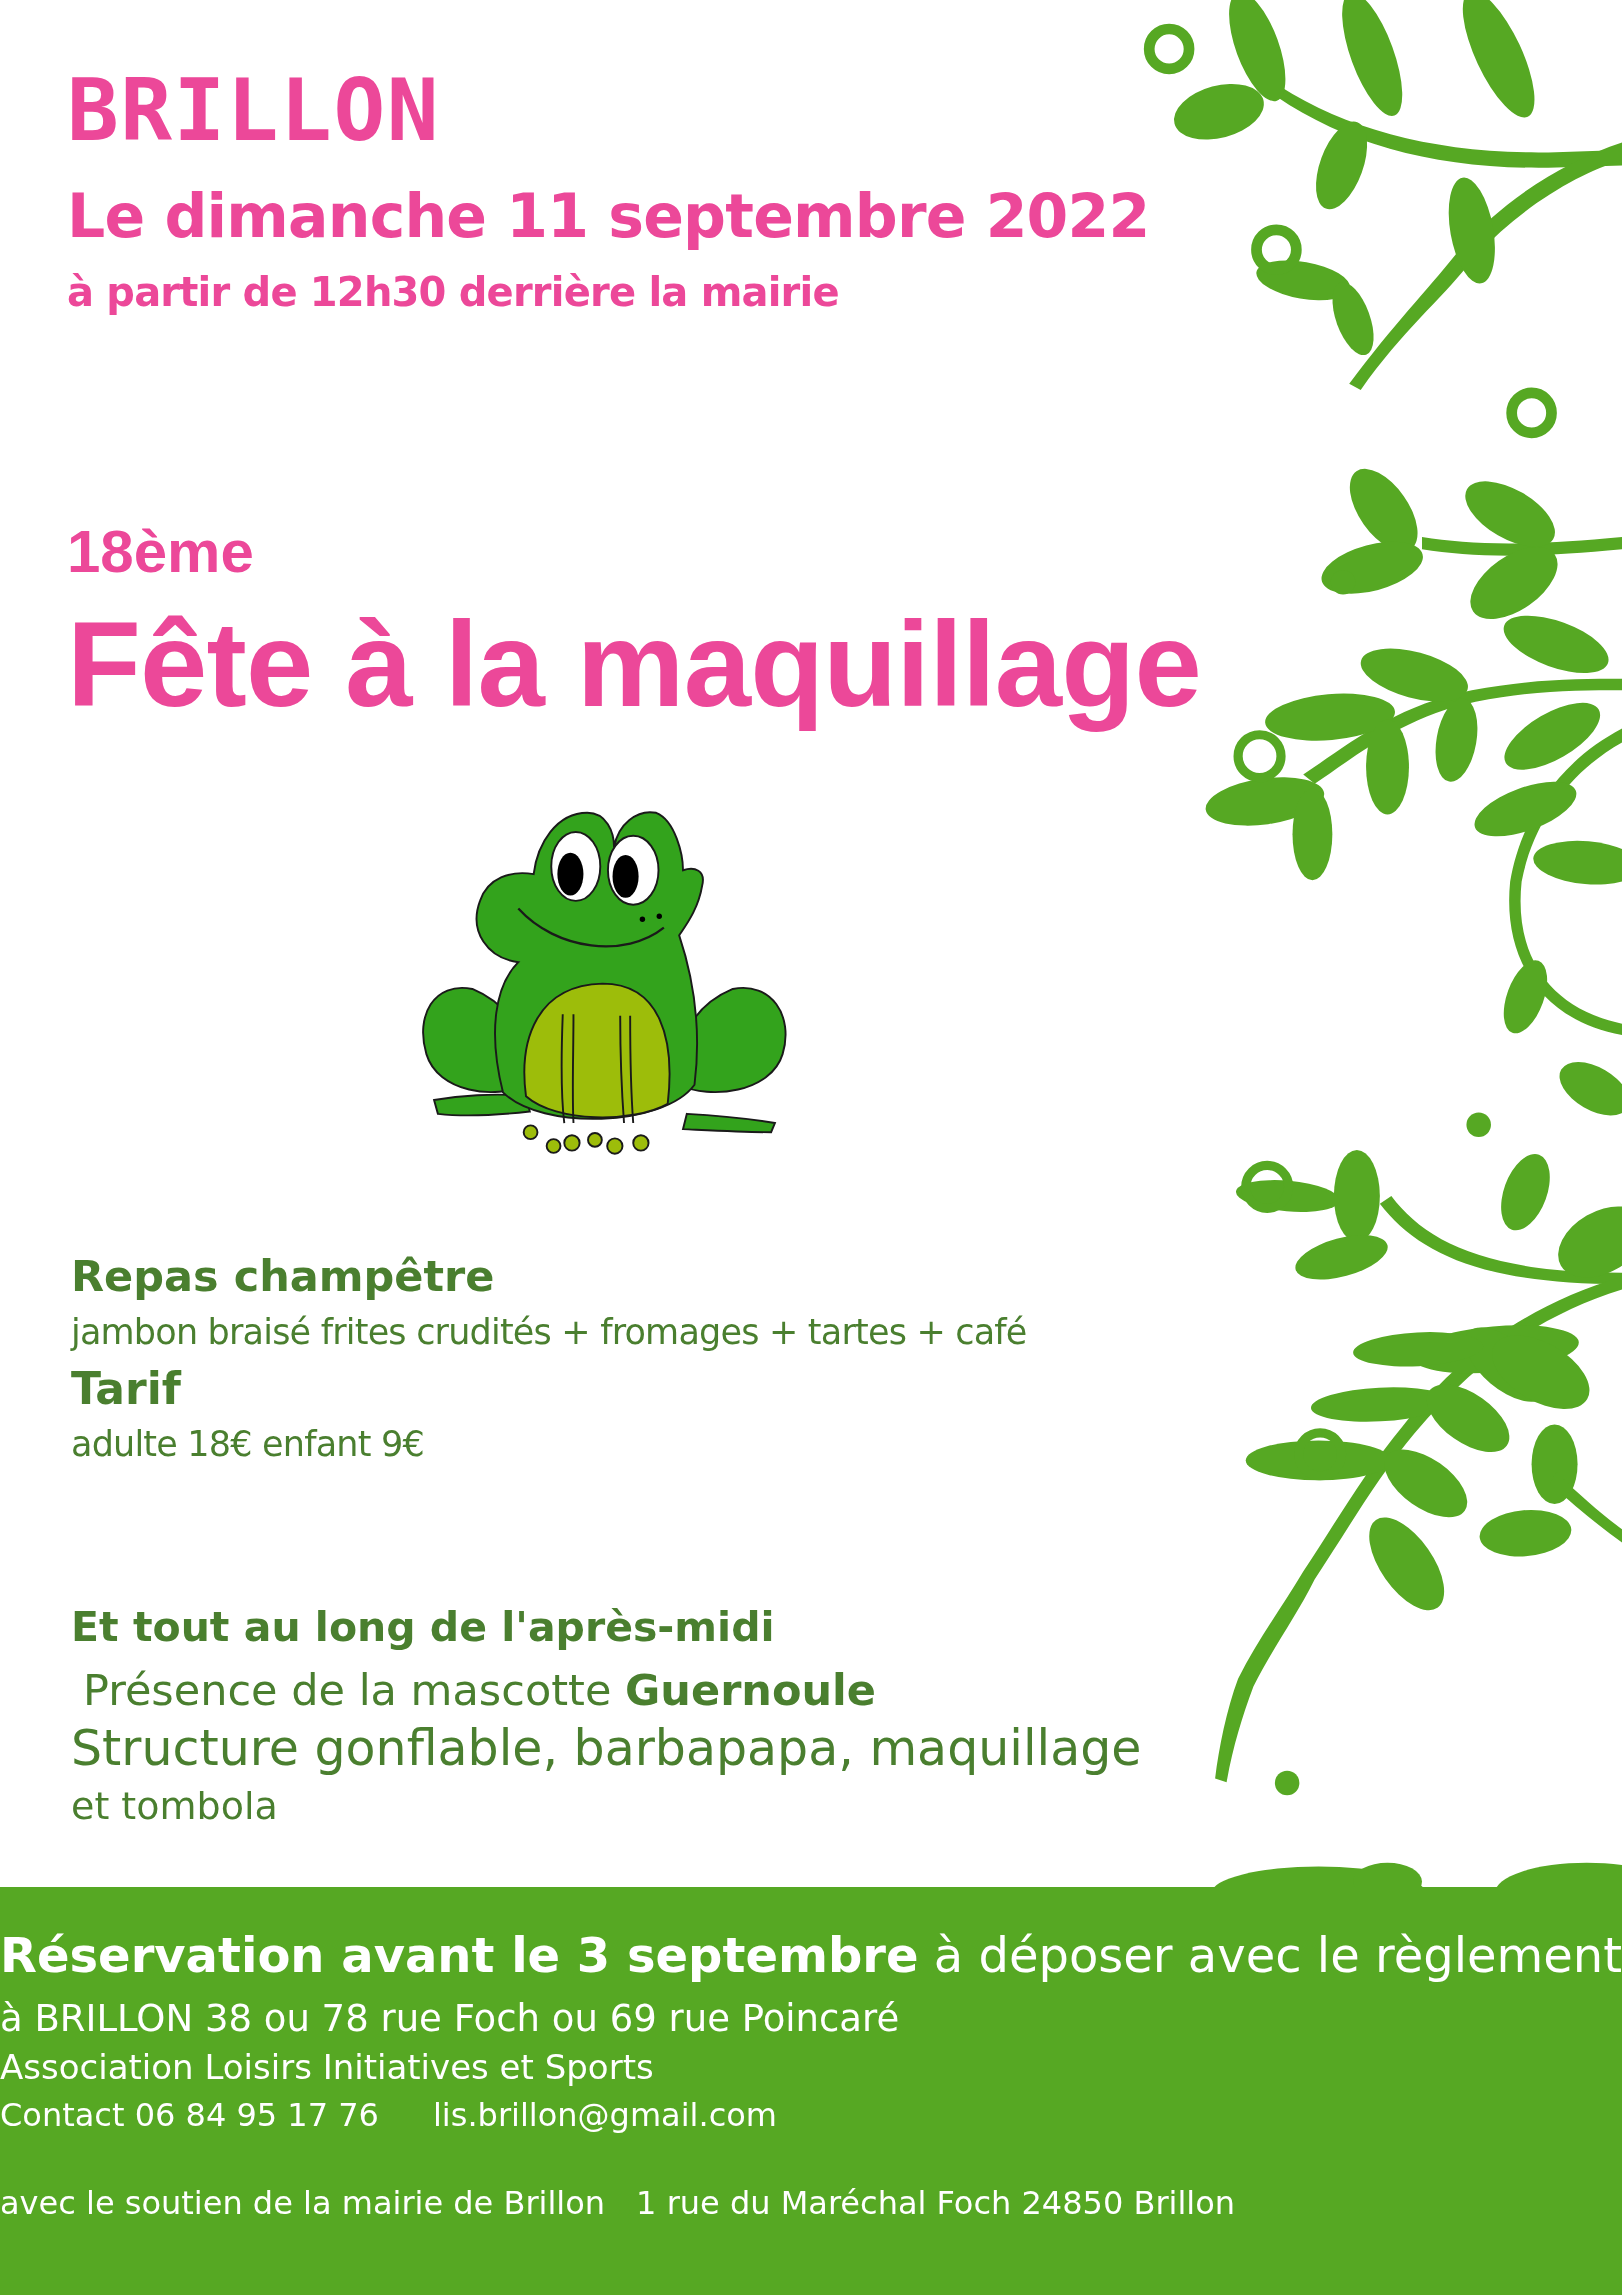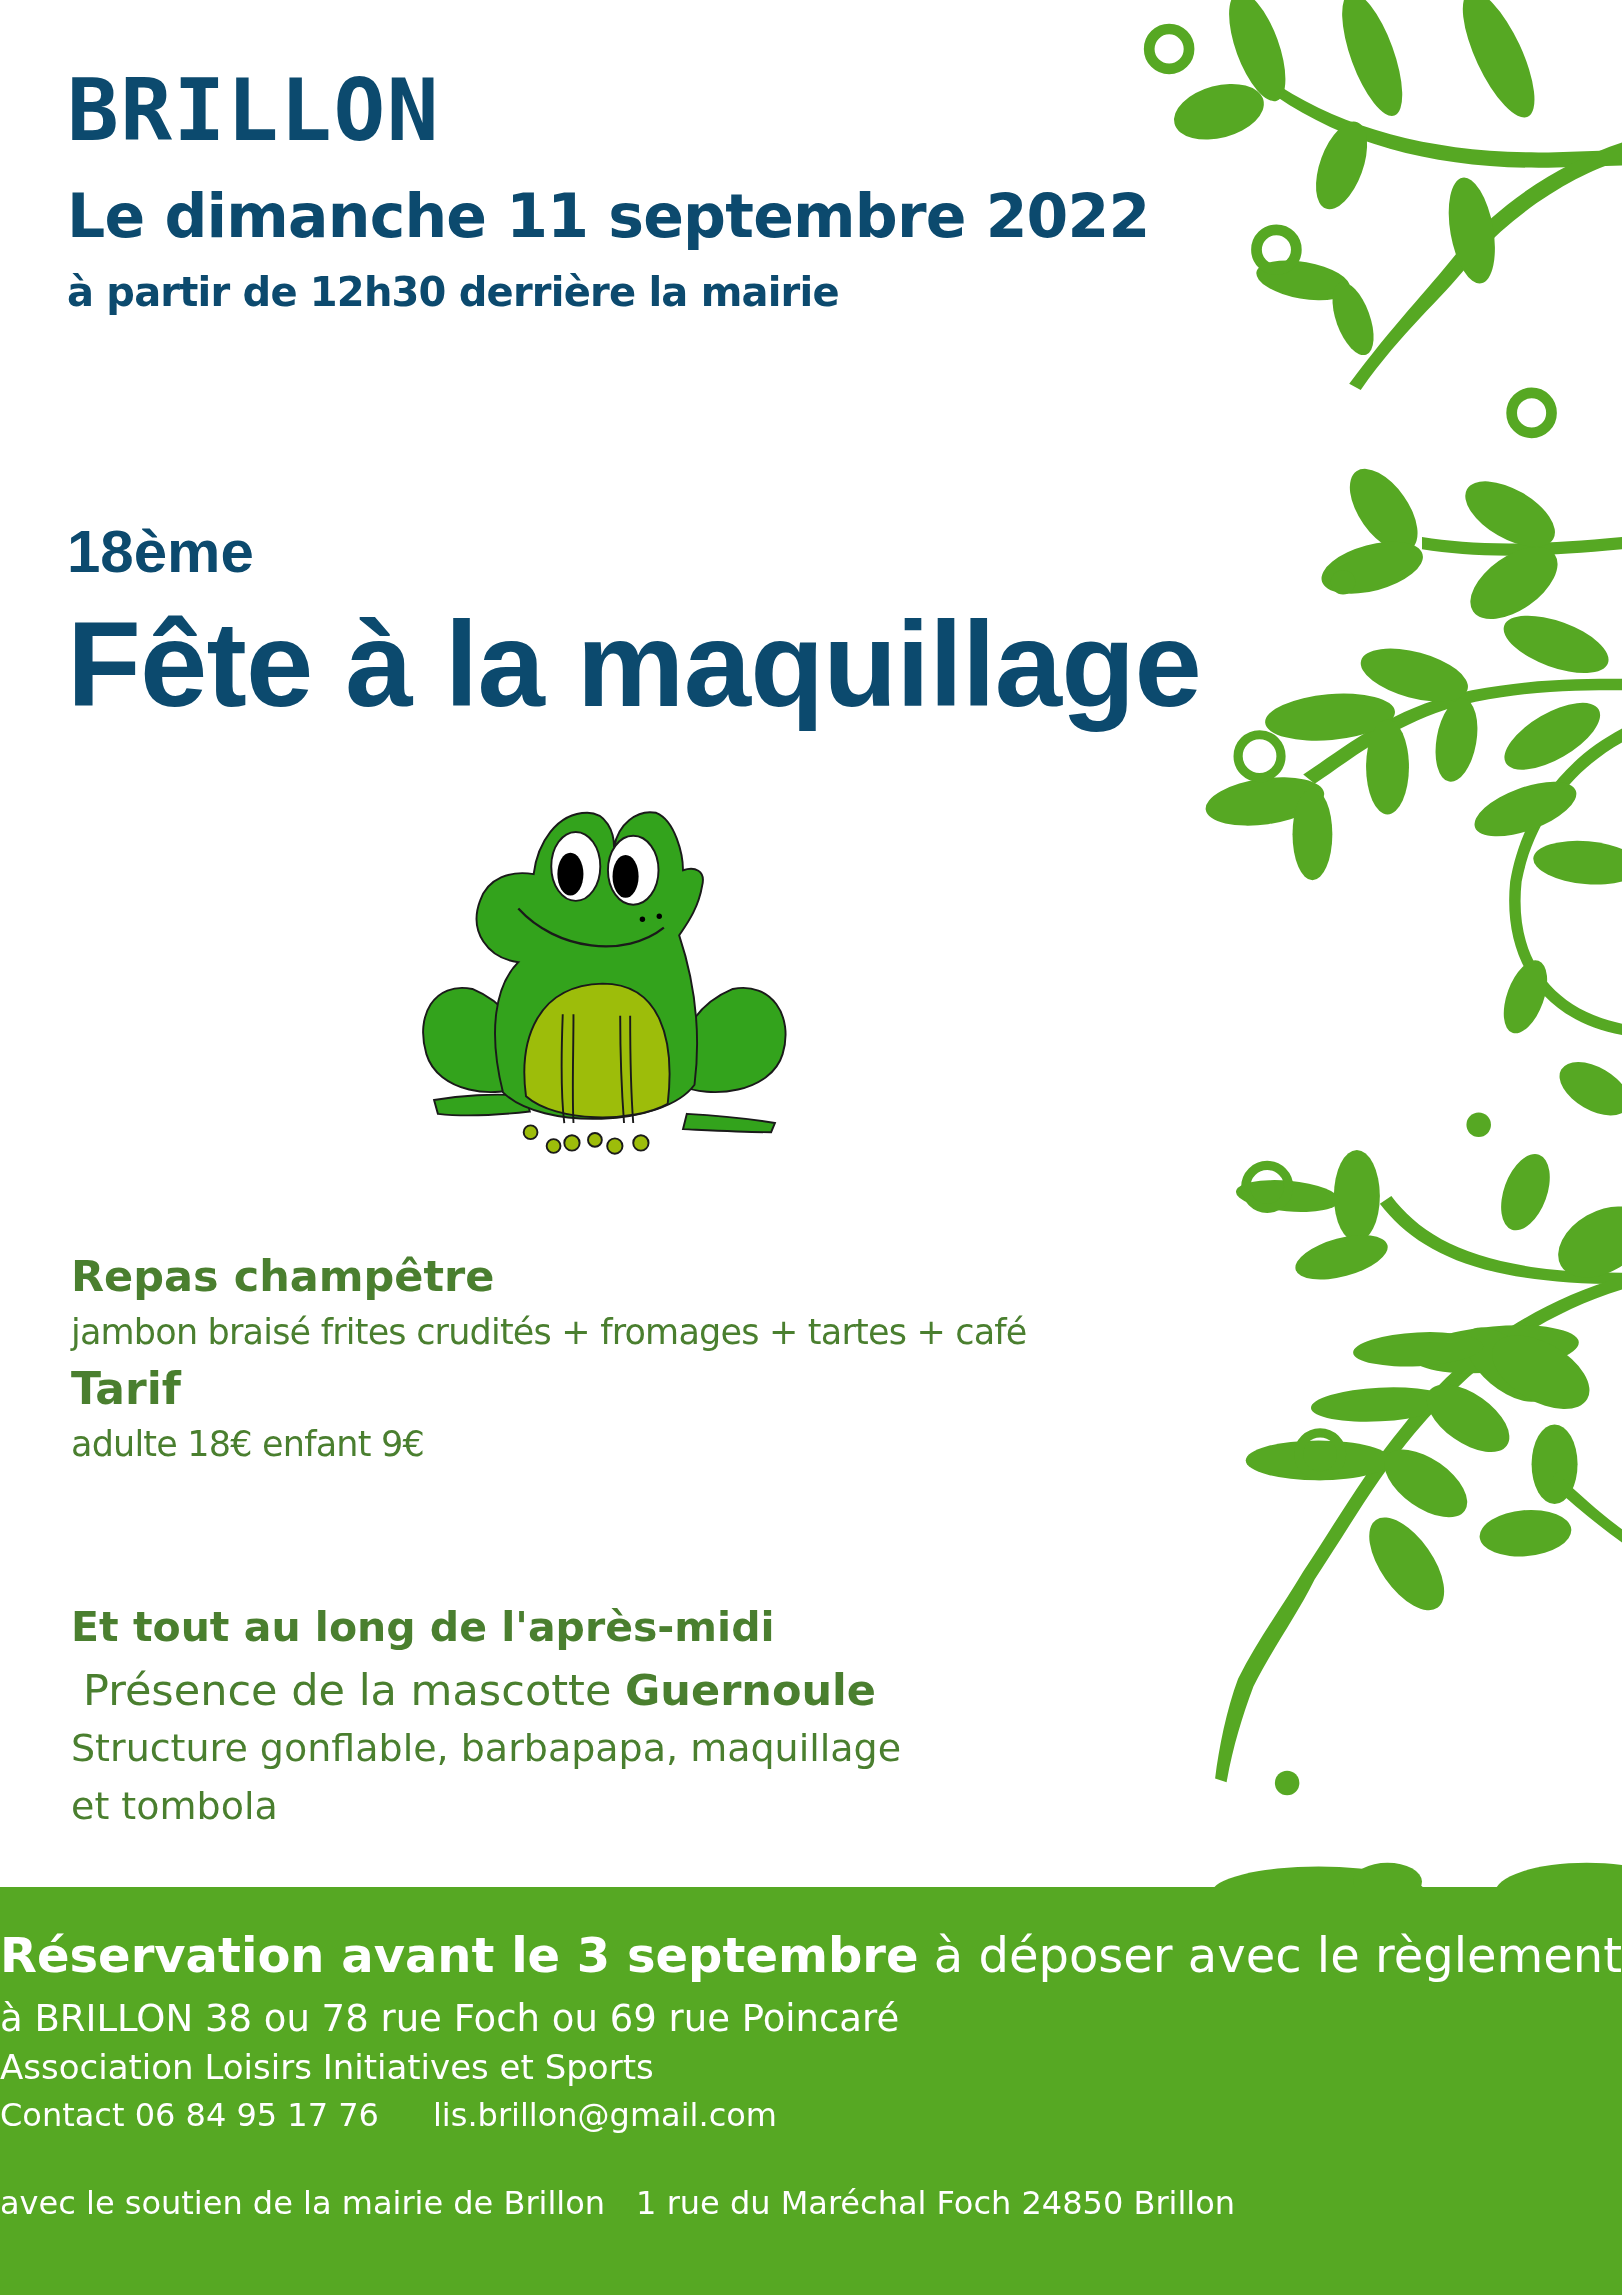--- a/index.html
+++ b/index.html
@@ -1,35 +1,35 @@
 <!DOCTYPE html>
 <html style="font-size:12.3px"><head>
 <meta charset="utf-8">
 <style>
   html, body { margin:0; padding:0; }
   body { width:1623px; height:2295px; background:#ffffff; position:relative; overflow:hidden;
          font-family:"DejaVu Sans", sans-serif; }
   .poster { position:absolute; inset:0; }
   .vines { position:absolute; left:1104px; top:0; width:518px; height:1894px; }
-  .t { position:absolute; left:67px; color:#0c4a6e; white-space:nowrap; margin:0; }
+  .t { position:absolute; left:67px; color:#ec4899; white-space:nowrap; margin:0; }
   .brillon { top:60px; font-family:"DejaVu Sans Mono", monospace; font-weight:bold; font-size:86px; letter-spacing:1.5px; line-height:100px; }
   .date { top:178px; font-weight:bold; font-size:60px; line-height:77px; letter-spacing:-0.8px; }
   .time { top:265px; font-weight:bold; font-size:40px; line-height:54px; letter-spacing:-0.8px; }
   .edition { top:515px; font-family:"Liberation Sans", sans-serif; font-weight:bold; font-size:60px; line-height:73px; }
   .title { top:591px; font-family:"Liberation Sans", sans-serif; font-weight:bold; font-size:121px; line-height:146px; letter-spacing:-0.8px; }
   .frog { position:absolute; left:403px; top:786px; width:403px; height:383px; }
   .dk { color:#4a7f2f; left:71px; }
   .h-repas { top:1246px; font-weight:bold; font-size:43px; line-height:61px; }
   .menu { top:1305px; font-size:35px; line-height:54px; letter-spacing:-0.8px; }
   .h-tarif { top:1358px; font-weight:bold; font-size:44px; line-height:61px; }
   .tarif { top:1417px; font-size:35px; line-height:54px; letter-spacing:-0.8px; }
   .h-apres { top:1597px; font-weight:bold; font-size:41px; line-height:61px; }
   .mascotte { top:1660px; font-size:43px; line-height:61px;margin-left:12px; }
   .mascotte b { font-weight:bold; }
-  .activities { top:1720px; font-size:38px; line-height:57px; }
+  .activities { top:1720px; font-size:49px; line-height:57px; }
   .activities2 { top:1778px; font-size:38px; line-height:57px; }
   .footer { position:absolute; left:0; top:1887px; width:1623px; height:409px; background:#56a823; color:#ffffff; }
   .f-line { position:absolute; left:0; width:100%; white-space:nowrap; margin:0; }
   .f1 { top:38px; font-size:48px; line-height:61px; }
   .f1 b { font-weight:bold; }
   .f2 { top:106px; font-size:37px; line-height:51px; }
   .f3 { top:157px; font-size:34px; line-height:46px; }
   .f4 { top:206px; font-size:32px; line-height:44px; }
   .f4 .gap { display:inline-block; width:54px; }
   .f5 { top:294px; font-size:32px; line-height:44px; }

